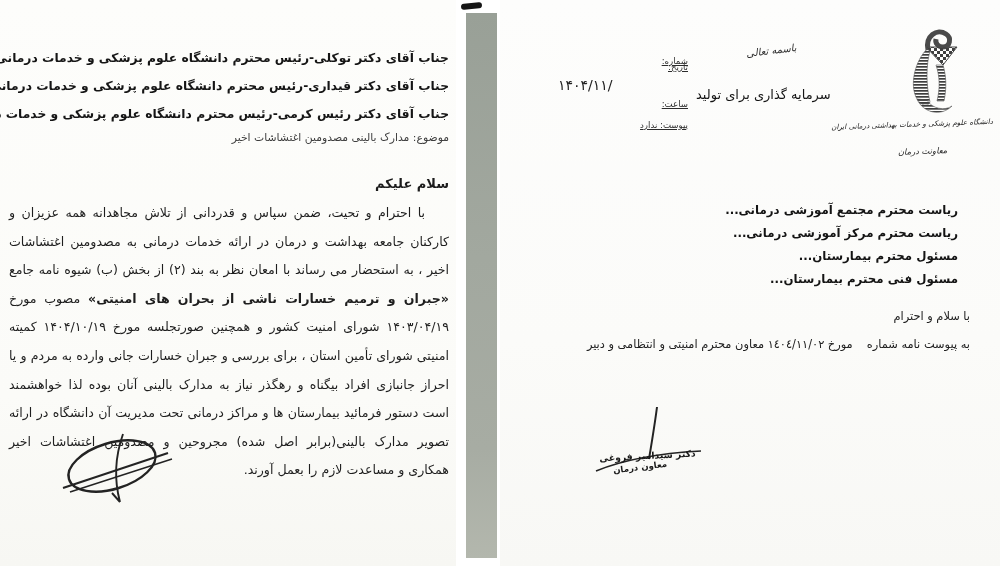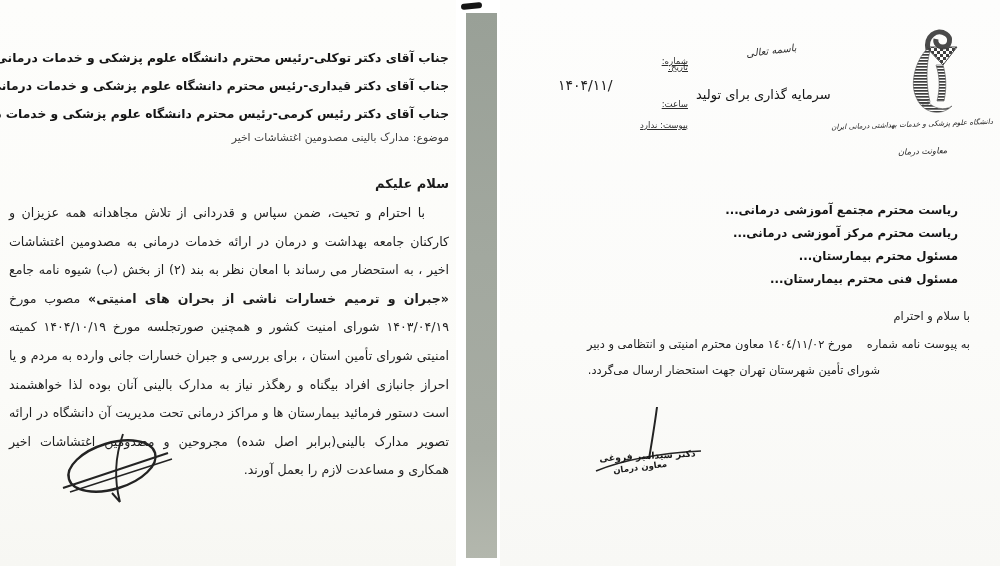--- a/index.html
+++ b/index.html
@@ -96,21 +96,20 @@
   <div class="abs meta-date" style="left:58px;top:77px;">۱۴۰۴/۱۱/</div>
 
   <div class="abs rtl addressee-line" style="top:203px;">ریاست محترم مجتمع آموزشی درمانی...</div>
   <div class="abs rtl addressee-line" style="top:226px;">ریاست محترم مرکز آموزشی درمانی...</div>
   <div class="abs rtl addressee-line" style="top:249px;">مسئول محترم بیمارستان...</div>
   <div class="abs rtl addressee-line" style="top:272px;">مسئول فنی محترم بیمارستان...</div>
 
   <div class="abs rtl r-body" style="right:30px;top:309px;">با سلام و احترام</div>
   <div class="abs rtl r-body" style="right:30px;top:337px;"><span>به پیوست نامه شماره</span><span class="gap-for-number"></span><span>مورخ ١٤٠٤/١١/٠٢ معاون محترم امنیتی و انتظامی و دبیر</span>
   </div>
-  <div class="abs rtl r-body" style="right:120px;top:363px;">شورای تأمین شهرستان تهران جهت استحضار ارسال می‌گردد.</div>
 
   <svg class="abs" style="left:93px;top:405px;" width="115" height="72" viewBox="0 0 115 72">
     <path d="M64 2 C62 18, 59 36, 56 54" stroke="#232323" stroke-width="2" fill="none"></path>
     <path d="M3 66 C32 54, 72 48, 108 46" stroke="#232323" stroke-width="1.5" fill="none"></path>
   </svg>
   <div class="abs rtl r-sig-name" style="left:90px;top:450px;width:115px;">دکتر سیدامیر فروغی</div>
   <div class="abs rtl r-sig-title" style="left:100px;top:462px;width:80px;">معاون درمان</div>
 </div>
 
 </body></html>

